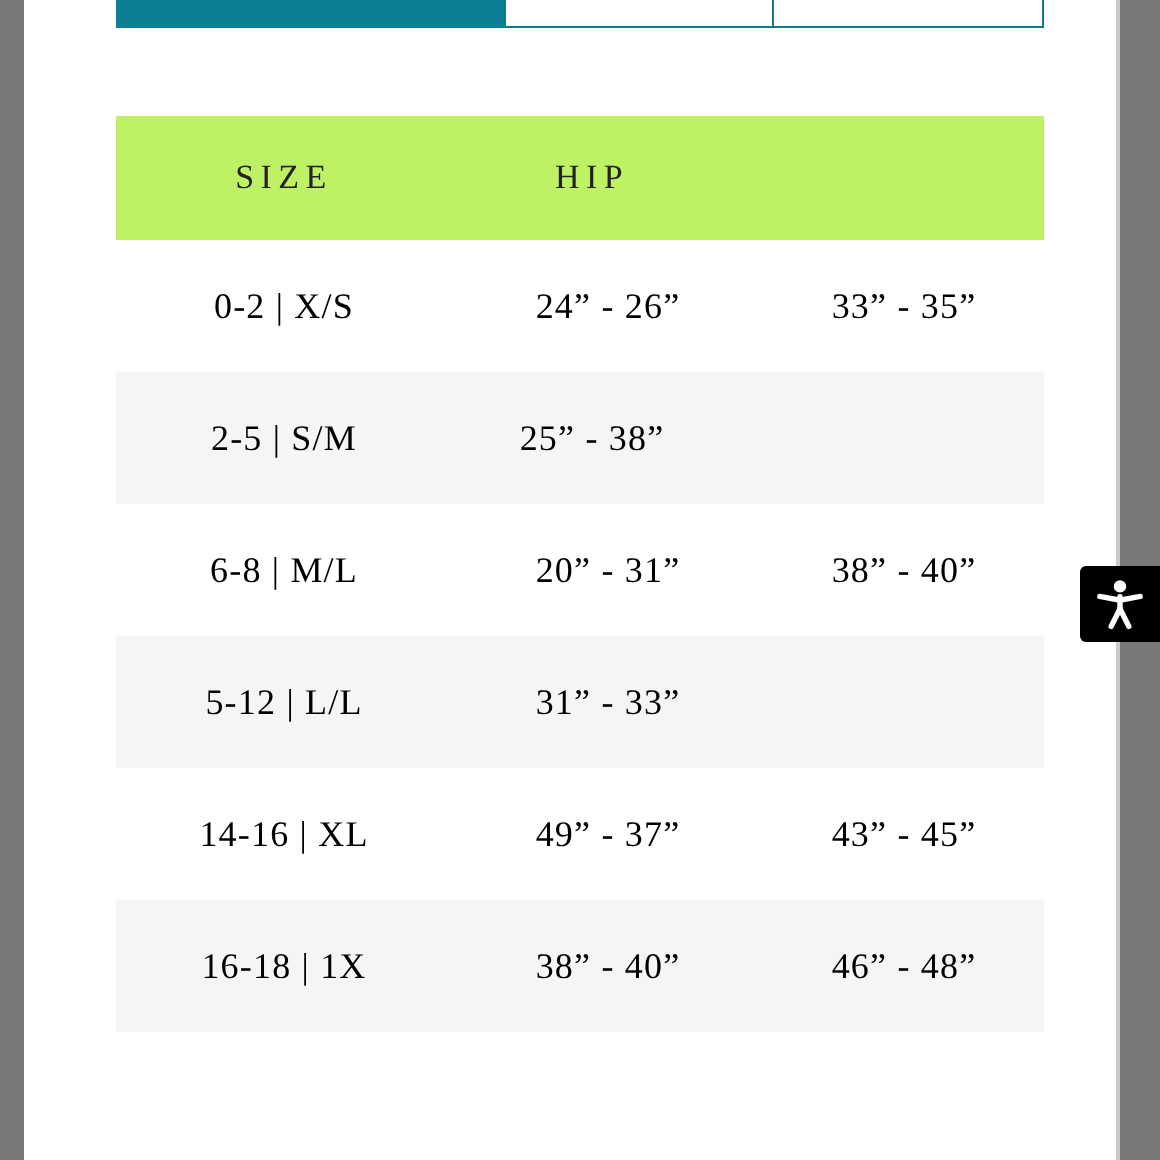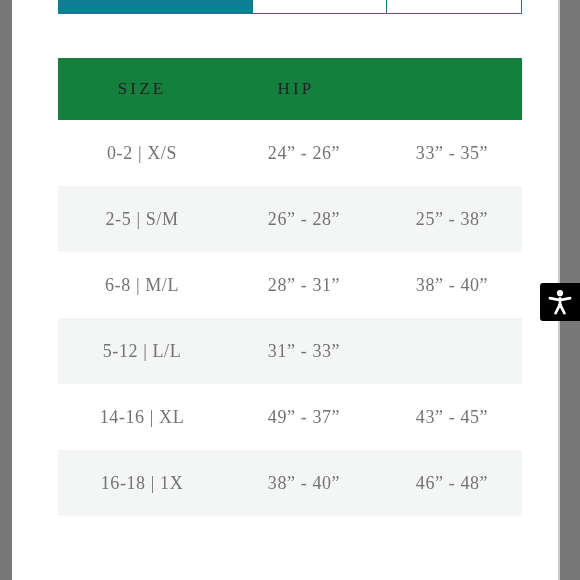--- a/index.html
+++ b/index.html
@@ -82,21 +82,21 @@
   .row {
     display: flex;
     align-items: center;
     height: 66px;
     background: #ffffff;
   }
   .row-alt { background: #f4f5f5; }
 
   .head-row {
     height: 62px;
-    background: #15803d;
+    background: #bef264;
     font-family: Liberation Serif, serif;
   }
 
   .cell {
     box-sizing: border-box;
     text-align: center;
     color: #1d1d1d;
     white-space: nowrap;
   }
   .col-size  { width: 168px; }
@@ -104,21 +104,21 @@
   .col-hip   { width: 140px; }
 
   .head-cell {
     font-size: 17px;
     letter-spacing: 3.2px;
     color: #222222;
   }
   .data-cell {
     font-size: 18px;
     letter-spacing: 0.6px;
-    color: #737373;
+    color: #000000;
   }
 
   
   .a11y-widget {
     position: absolute;
     left: 540px;
     top: 283px;
     width: 40px;
     height: 38px;
     background: #000000;
@@ -158,27 +158,26 @@
     </div>
 
     <div class="row">
       <div class="cell data-cell col-size">0-2 | X/S</div>
       <div class="cell data-cell col-waist">24” - 26”</div>
       <div class="cell data-cell col-hip">33” - 35”</div>
     </div>
 
     <div class="row row-alt">
       <div class="cell data-cell col-size">2-5 | S/M</div>
-      <div class="cell data-cell col-waist">26” - 28”</div>
       <div class="cell data-cell col-hip">25” - 38”</div>
     </div>
 
     <div class="row">
       <div class="cell data-cell col-size">6-8 | M/L</div>
-      <div class="cell data-cell col-waist">28” - 31”</div>
+      <div class="cell data-cell col-waist">20” - 31”</div>
       <div class="cell data-cell col-hip">38” - 40”</div>
     </div>
 
     <div class="row row-alt">
       <div class="cell data-cell col-size">5-12 | L/L</div>
       <div class="cell data-cell col-waist">31” - 33”</div>
     </div>
 
     <div class="row">
       <div class="cell data-cell col-size">14-16 | XL</div>

